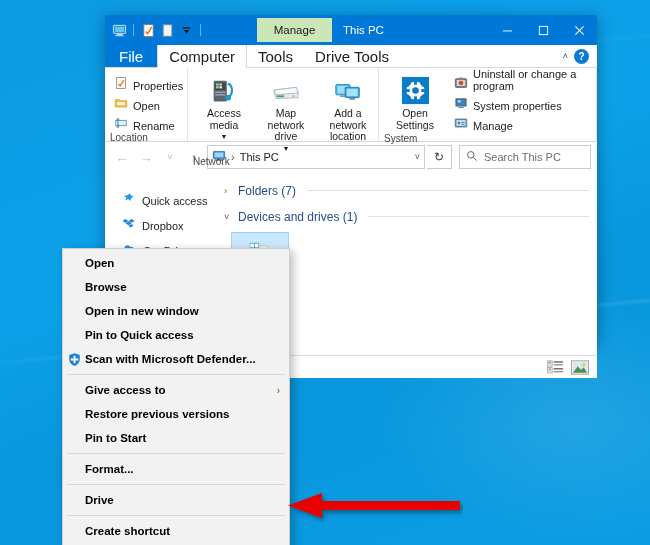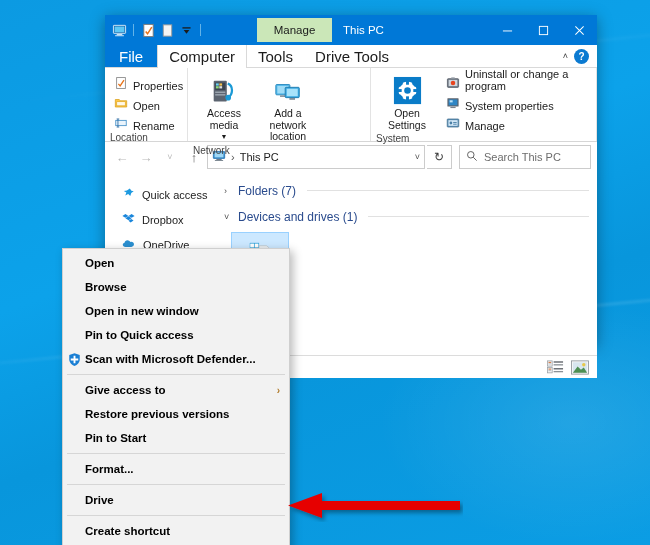--- a/index.html
+++ b/index.html
@@ -68,21 +68,21 @@
   .addrbox{flex:1;height:22px;border:1px solid #cccccc;background:#fff;display:flex;align-items:center;
     padding:0 4px;gap:5px;font-size:11px;color:#1b1b1b;}
   .addrbox .chev{margin-left:auto;color:#4d4d4d;font-size:9px;}
   .refresh{width:24px;height:22px;border:1px solid #ccc;border-left:none;display:flex;
     align-items:center;justify-content:center;color:#3a3a3a;font-size:12px;}
   .searchbox{width:118px;height:22px;border:1px solid #ccc;display:flex;align-items:center;gap:6px;
     padding:0 6px;margin-left:5px;font-size:11px;color:#6d6d6d;text-align:right;}
 
   .body{display:flex;height:183px;background:#fff;}
   .nav{width:113px;padding-top:10px;background:#fff;}
-  .navitem{display:flex;align-items:center;gap:7px;height:25px;padding-left:17px;font-size:11px;color:#1b1b1b;}
+  .navitem{display:flex;align-items:flex-end;gap:7px;height:25px;padding-left:17px;font-size:11px;color:#1b1b1b;}
   .content{flex:1;background:#fff;padding:8px 0 0 6px;position:relative;overflow:hidden;}
   .grouphdr{display:flex;align-items:center;gap:5px;font-size:12px;color:#2a4b8d;height:21px;}
   .grouphdr .gline{flex:1;height:1px;background:#e1e1e1;margin-left:6px;margin-right:8px;}
   .grouphdr .tri{font-size:9px;color:#4b4b4b;width:9px;}
   .tile{width:56px;margin-left:7px;margin-top:5px;background:#cce8ff;border:1px solid #99d1ff;
     display:flex;flex-direction:column;align-items:center;padding-top:8px;height:55px;}
   .tile .label{font-size:10.5px;color:#1b1b1b;margin-top:4px;}
 
   .statusbar{height:22px;border-top:1px solid #dcdcdc;background:#fff;display:flex;align-items:center;
     justify-content:flex-end;gap:5px;padding-right:8px;}
@@ -236,20 +236,32 @@
               <rect x="11" y="6.8" width="3" height="2.4" fill="#f2c14e"></rect>
               <rect x="7.4" y="9.8" width="3" height="2.4" fill="#8fd97a"></rect>
               <rect x="11" y="9.8" width="3" height="2.4" fill="#e0e0e0"></rect>
               <rect x="6.6" y="15.5" width="10.8" height="1.6" fill="#9aa3ad"></rect>
               <rect x="6.6" y="18.2" width="10.8" height="1.6" fill="#9aa3ad"></rect>
               <path d="M20 7 C26 9 26 19 20 22" stroke="#1b9ad6" stroke-width="2.4" fill="none"></path>
               <circle cx="20.5" cy="22" r="3" fill="#1b9ad6"></circle>
             </svg>
           </span>
           <span>Access media</span>
+          <span style="font-size:7px;">▼</span>
+        </div>
+        <div class="bigbtn" style="width:58px;">
+          <span class="bi">
+            <svg width="34" height="30" viewBox="0 0 36 32">
+              <path d="M5 14 L29 11 L31 17 L31 22 L7 23 Z" fill="#e9edf1" stroke="#aab4bd" stroke-width="0.9"></path>
+              <path d="M5 14 L29 11 L31 17 L7 19 Z" fill="#f7f9fb" stroke="#aab4bd" stroke-width="0.9"></path>
+              <rect x="8" y="19.6" width="8" height="2" fill="#3aa75a"></rect>
+              <circle cx="26" cy="20.5" r="1.3" fill="#b6bfc7"></circle>
+            </svg>
+          </span>
+          <span>Map network drive</span>
           <span style="font-size:7px;">▼</span>
         </div>
         <div class="bigbtn" style="width:58px;">
           <span class="bi">
             <svg width="32" height="30" viewBox="0 0 34 32">
               <rect x="4" y="8" width="15" height="11" rx="1" fill="#4fb6e8" stroke="#2d8cc0" stroke-width="1"></rect>
               <rect x="5.6" y="9.5" width="11.8" height="8" fill="#9fdcf7"></rect>
               <rect x="8.5" y="19.6" width="6" height="1.6" fill="#7d8a95"></rect>
               <rect x="14" y="11" width="15" height="11" rx="1" fill="#38a8e0" stroke="#1f7cb0" stroke-width="1"></rect>
               <rect x="15.6" y="12.5" width="11.8" height="8" fill="#a8e2fa"></rect>

